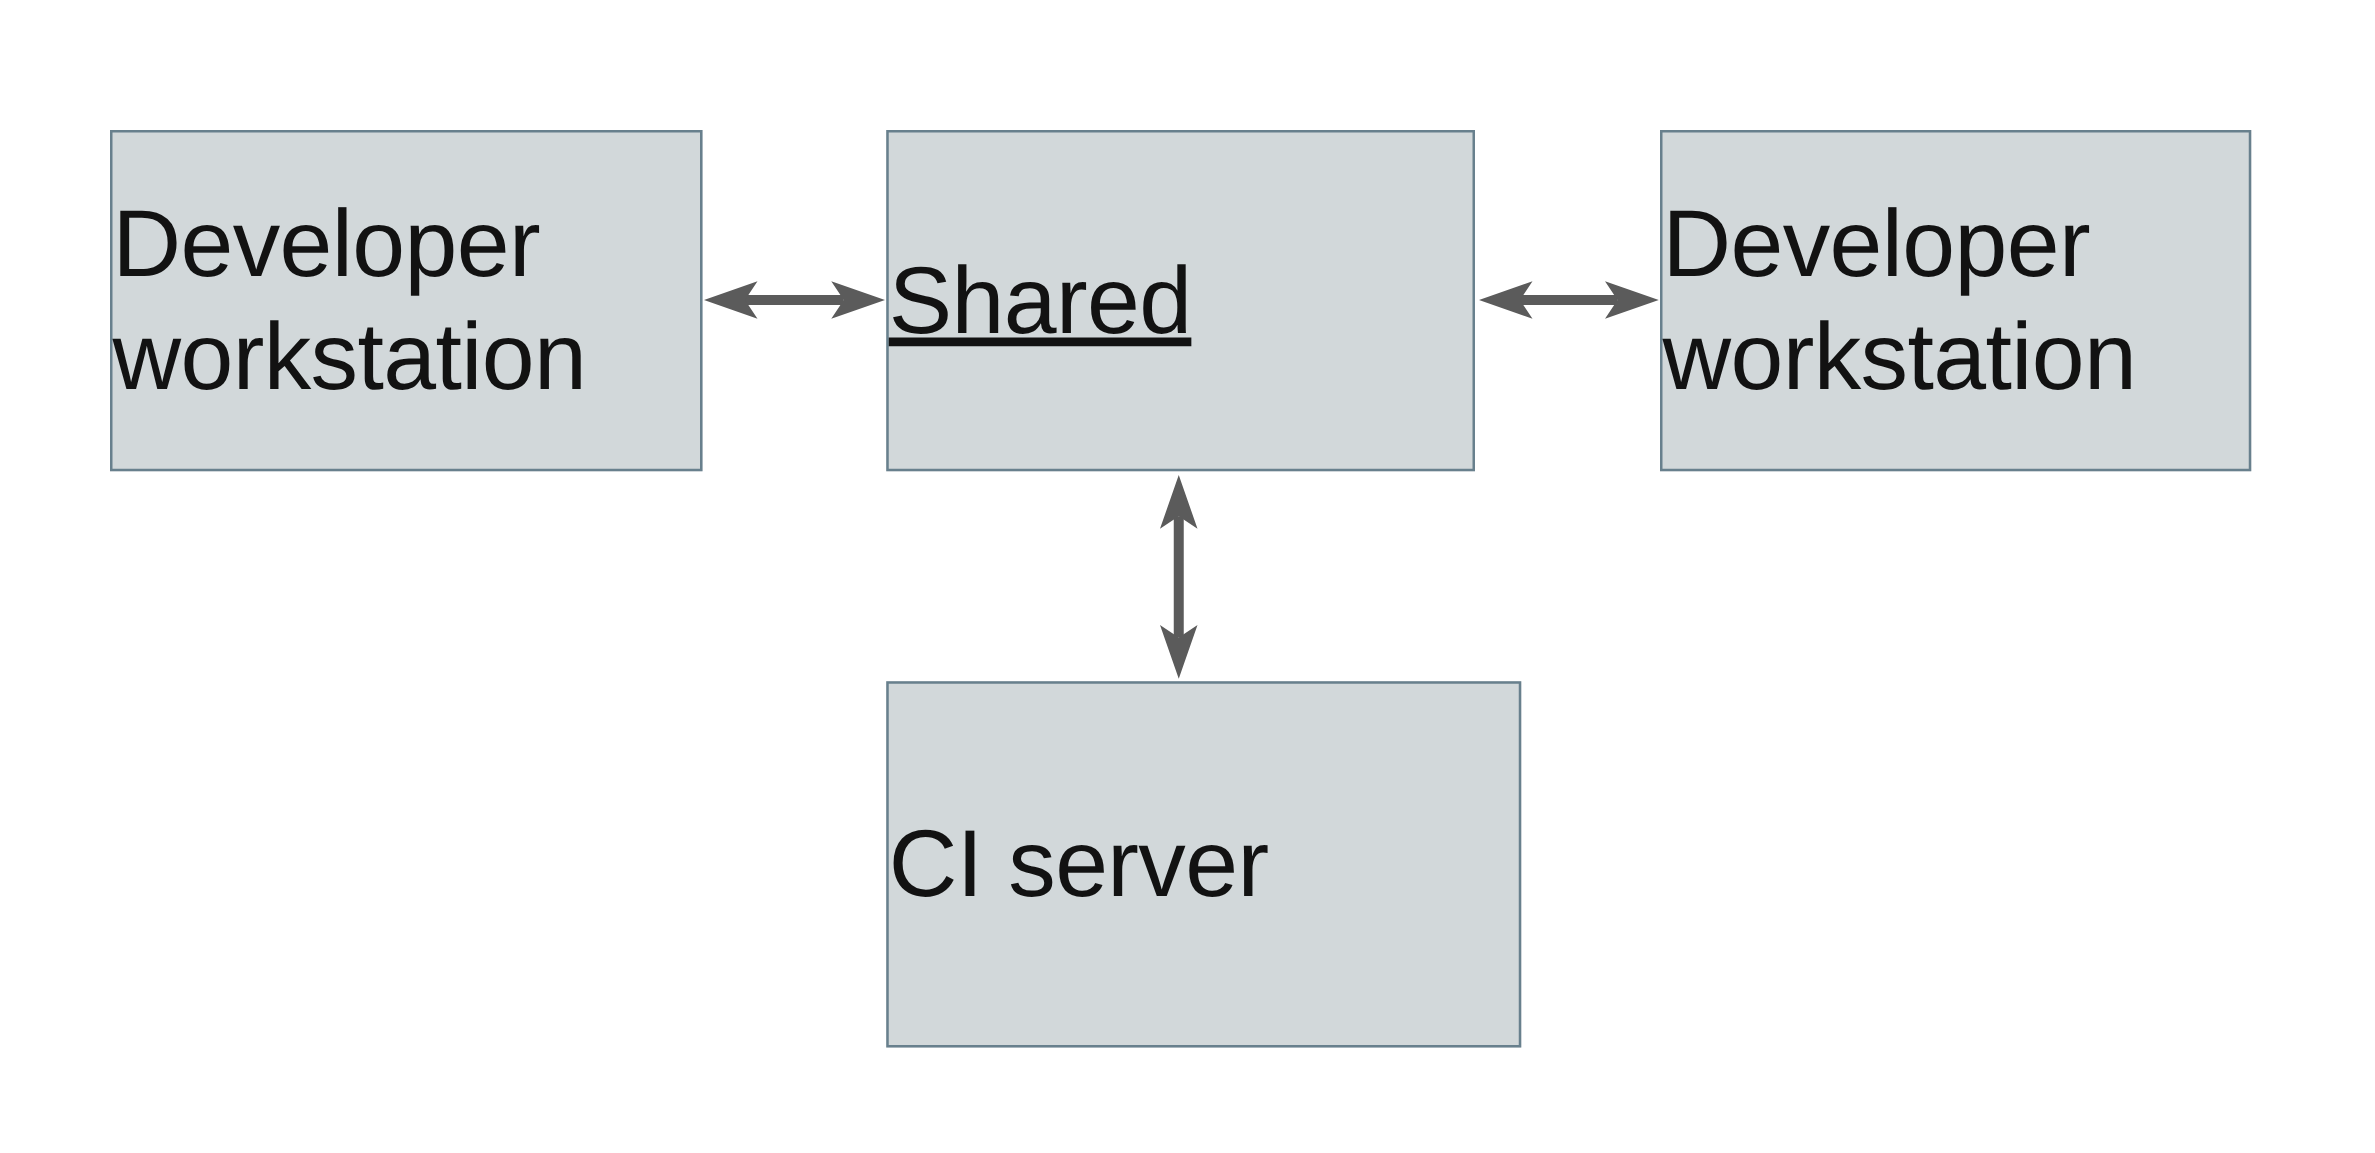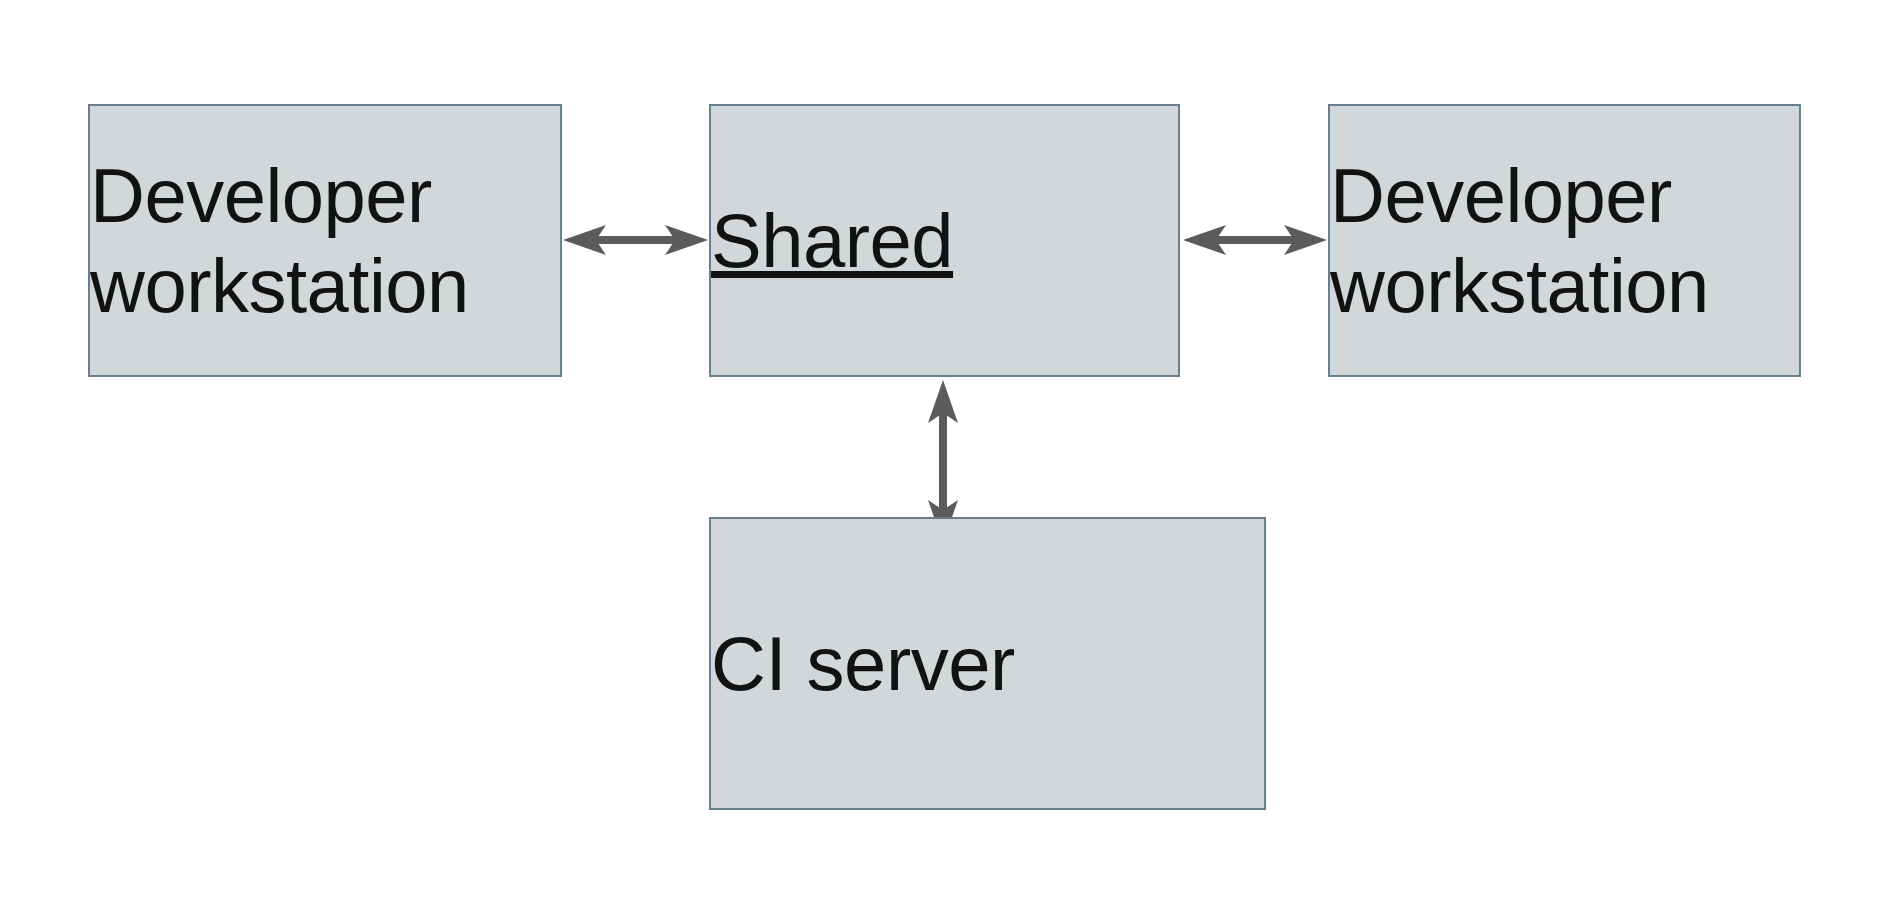--- a/index.html
+++ b/index.html
@@ -39,21 +39,21 @@
     justify-content: center;
     text-align: center;
     color: var(--text-color);
     font-size: 76px;
     line-height: 90px;
     letter-spacing: -0.5px;
   }
   .node-dev-left     { left:  88px; top: 104px; width: 474px; height: 273px; }
   .node-shared-cache { left: 709px; top: 104px; width: 471px; height: 273px; text-decoration: underline; }
   .node-dev-right    { left: 1328px; top: 104px; width: 473px; height: 273px; }
-  .node-ci-server    { left: 709px; top: 517px; width: 557px; height: 293px; }
+  .node-ci-server    { left: 709px; top: 545px; width: 508px; height: 293px; }
 </style>
 </head>
 <body>
 
 <div class="canvas">
 
   <svg class="edges" viewBox="0 0 1900 922" xmlns="http://www.w3.org/2000/svg" aria-hidden="true">
     <defs>
       <marker id="arrowhead" viewBox="0 0 43 30" markerWidth="43" markerHeight="30" refX="10" refY="15" orient="auto-start-reverse" markerUnits="userSpaceOnUse">
         <path d="M0 0 L43 15 L0 30 L10 15 Z"></path>

